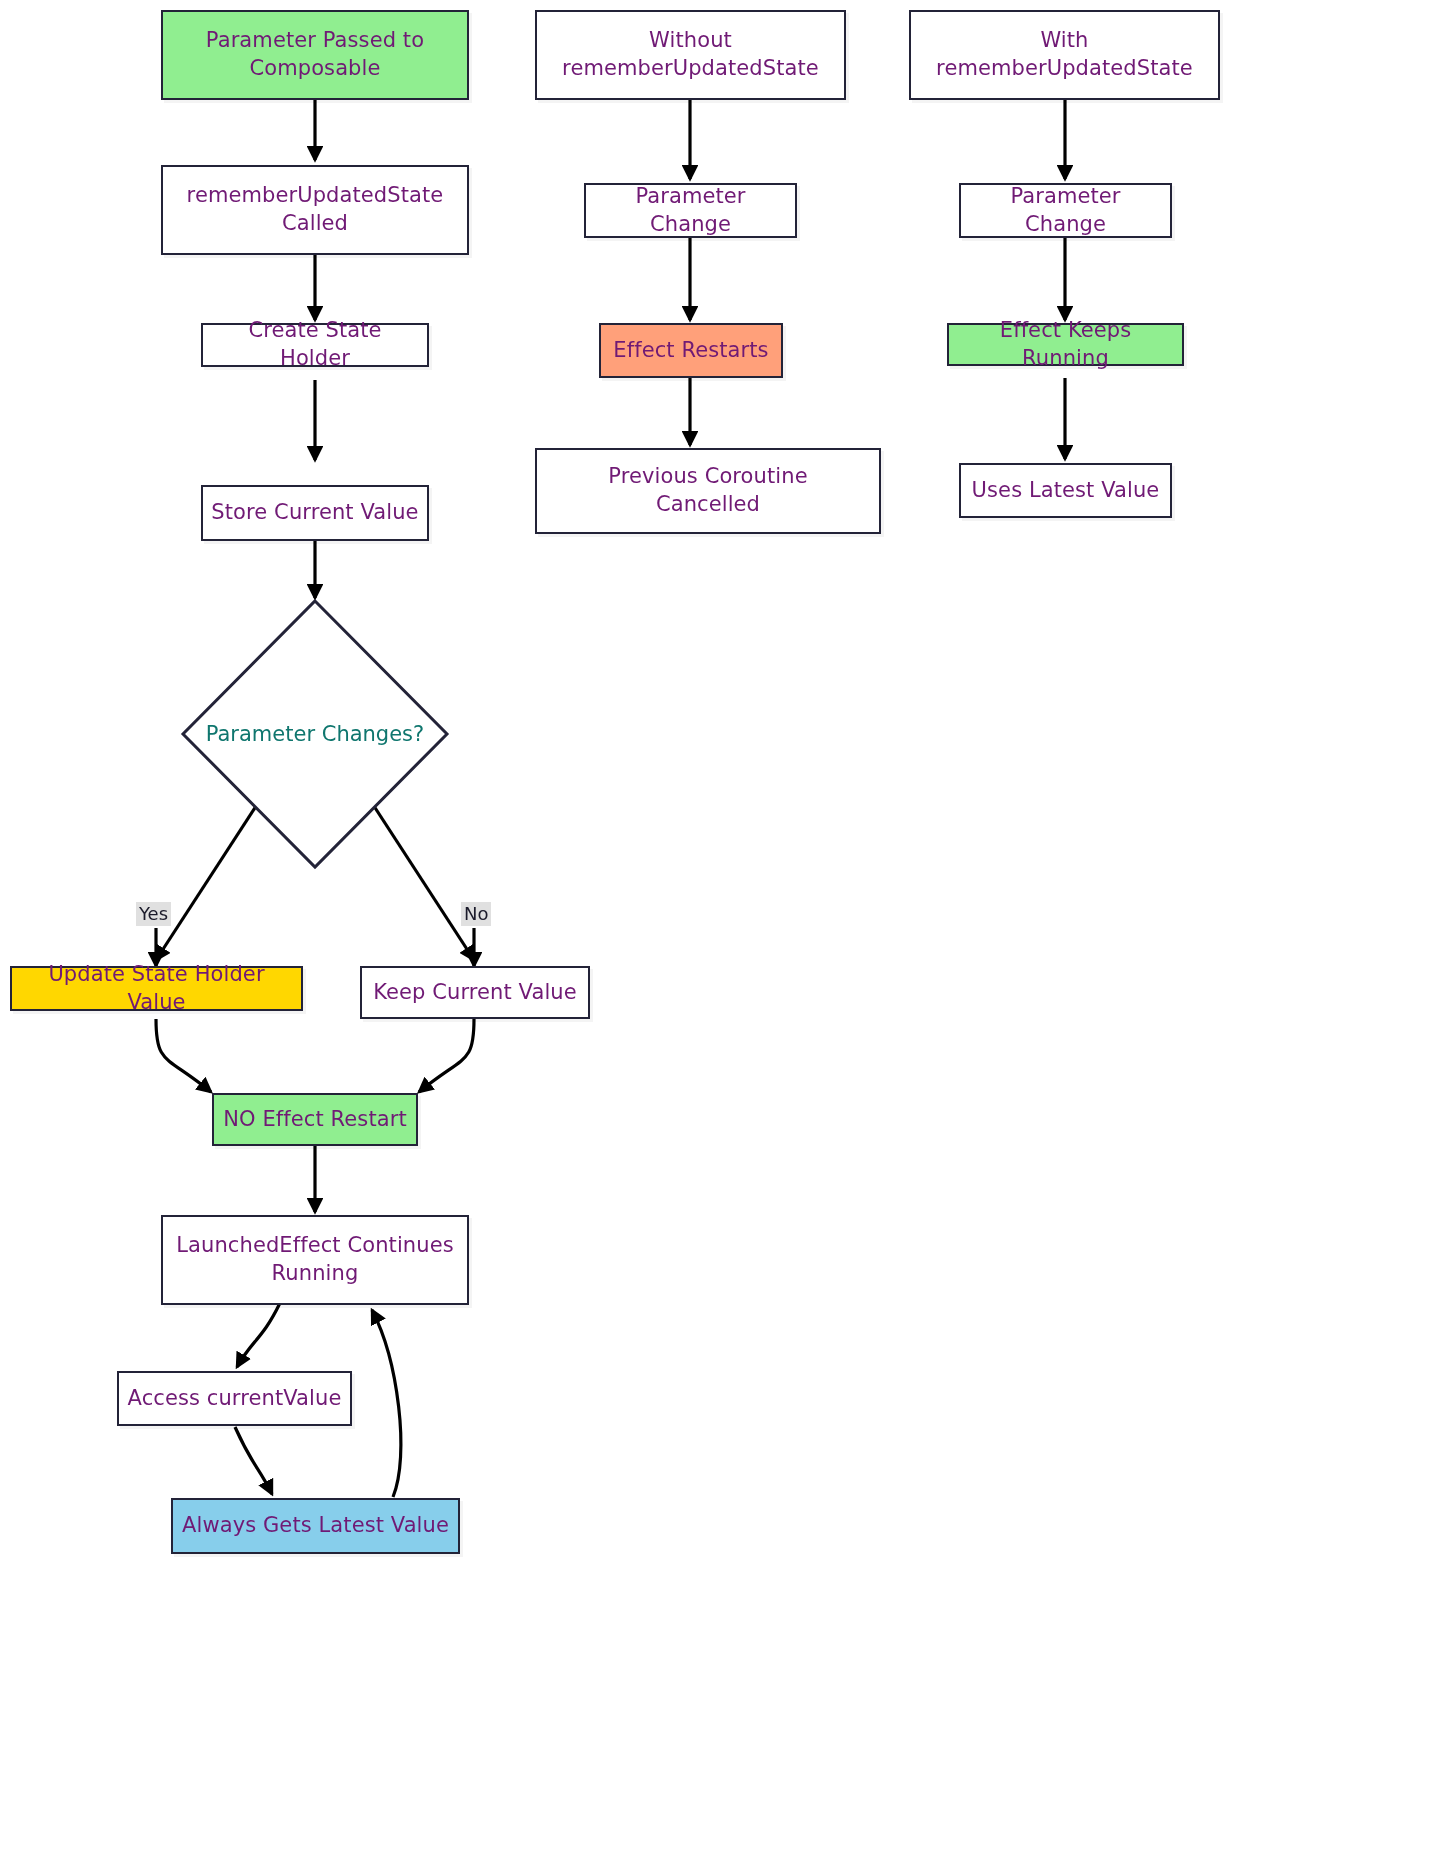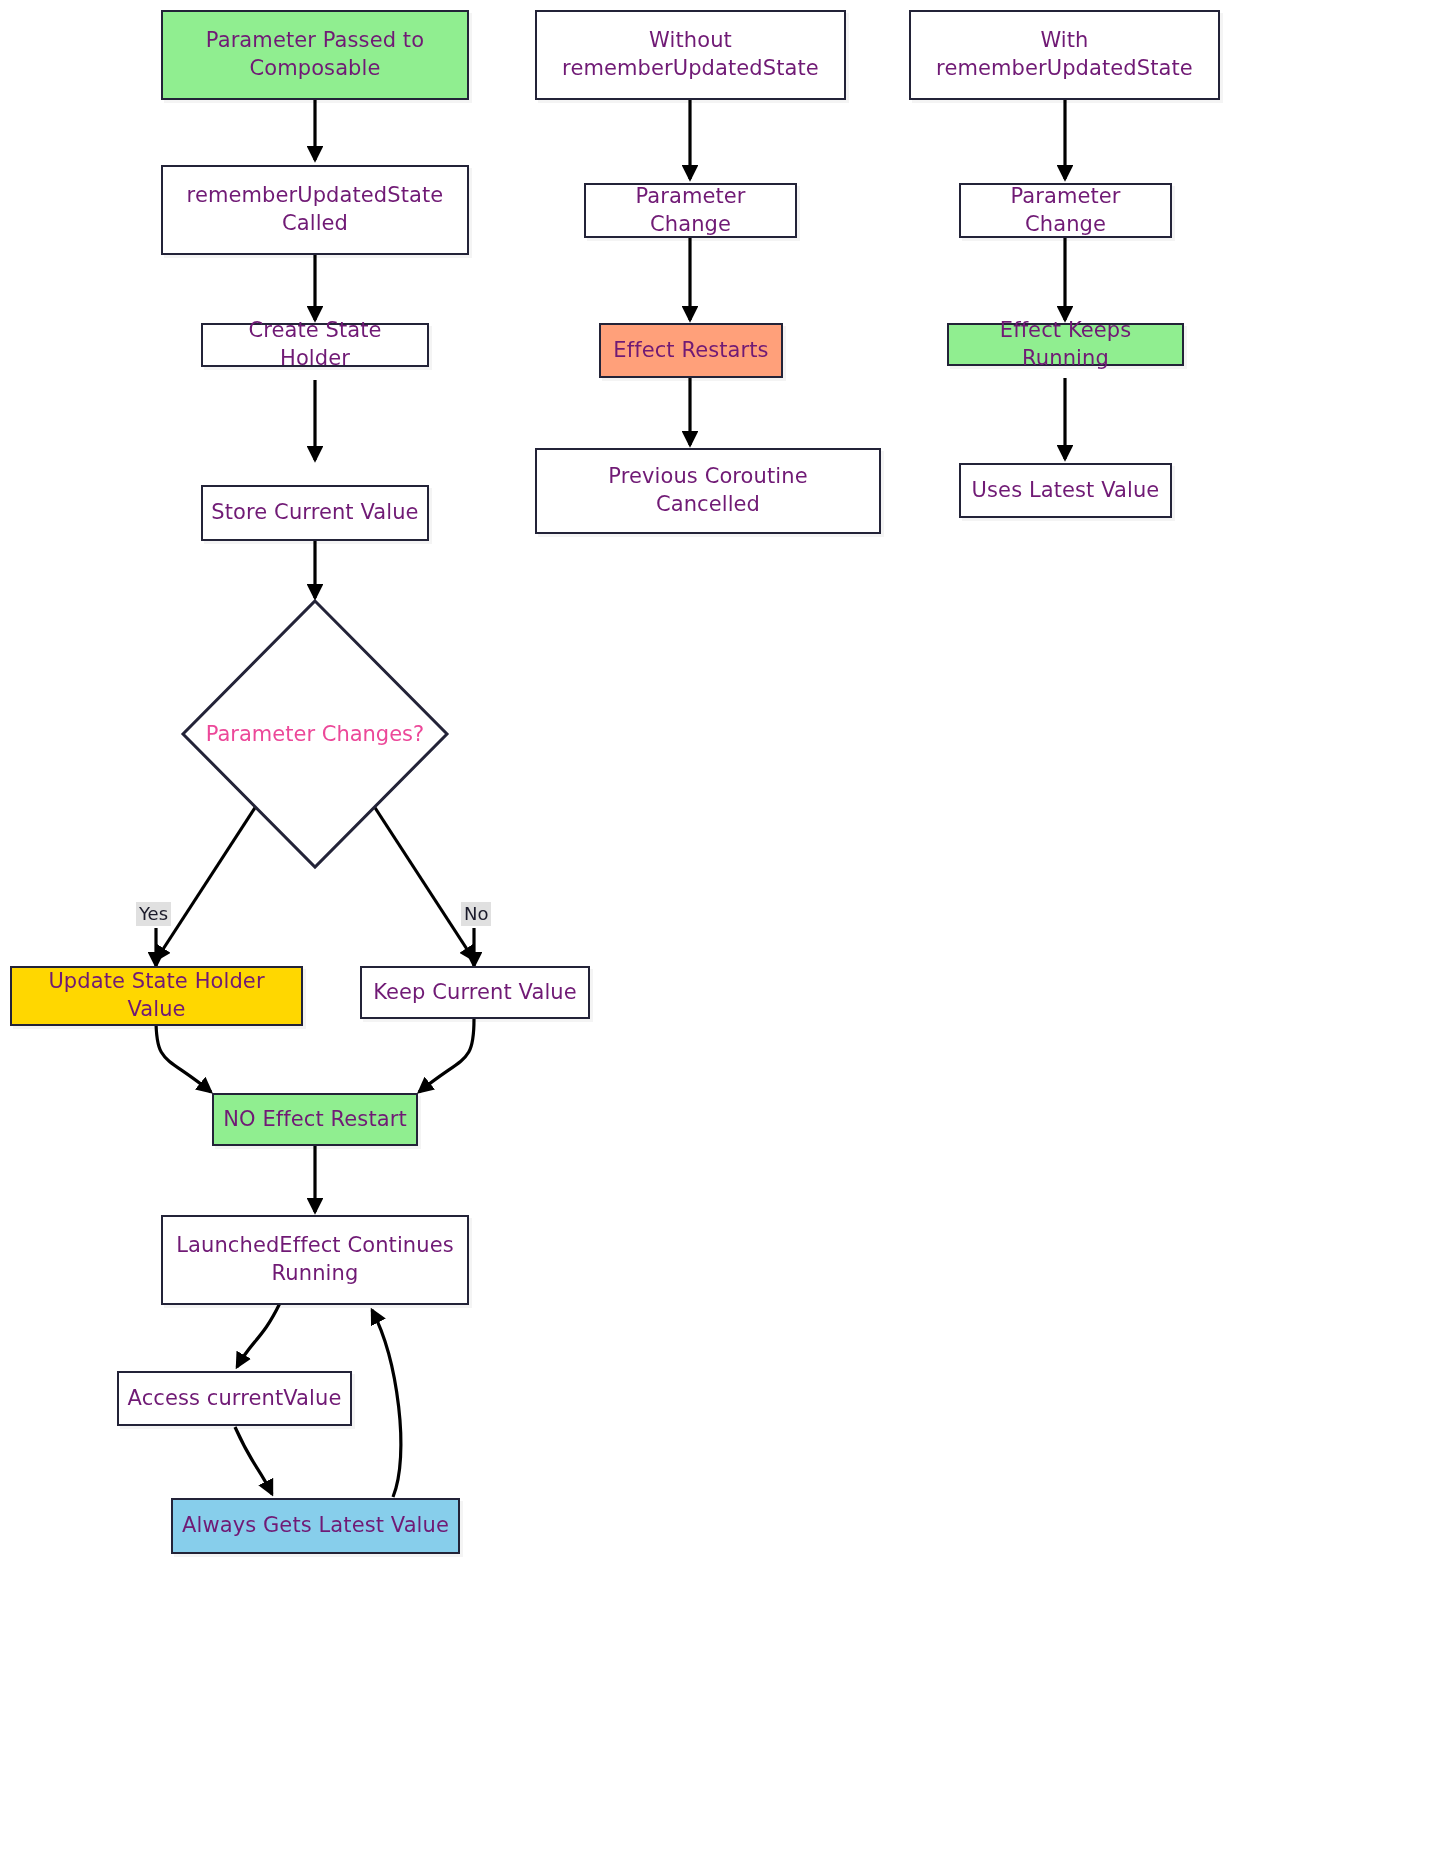--- a/index.html
+++ b/index.html
@@ -54,21 +54,21 @@
   }
   .diamond .dshape {
     position: absolute;
     left: 0; top: 0;
     width: 100%; height: 100%;
   }
   .diamond .dlabel {
     position: relative;
     z-index: 2;
     font-size: 21px;
-    color: #ec4899;
+    color: #0f766e;
     text-align: center;
     pointer-events: none;
   }
 
   .edge-label {
     position: absolute;
     background: #e0e0e0;
     color: #1b1b2b;
     font-size: 18px;
     line-height: 1.1;
@@ -129,21 +129,21 @@
     <svg class="dshape" viewBox="0 0 270 272" preserveAspectRatio="none" xmlns="http://www.w3.org/2000/svg">
       <polygon points="135,3 267,136 135,269 3,136" fill="#ffffff" stroke="#232338" stroke-width="3"></polygon>
     </svg>
     <span class="dlabel">Parameter Changes?</span>
   </div>
 
   <div class="edge-label" style="left:136px; top:902px;">Yes</div>
 
   <div class="edge-label" style="left:461px; top:902px;">No</div>
 
-  <div class="node yellow" style="left:10px; top:966px; width:293px; height:60px;">Update State Holder Value</div>
+  <div class="node yellow" style="left:10px; top:966px; width:293px; height:45px;">Update State Holder Value</div>
 
   <div class="node" style="left:360px; top:966px; width:230px; height:53px;">Keep Current Value</div>
 
   <div class="node green" style="left:212px; top:1093px; width:206px; height:53px;">NO Effect Restart</div>
 
   <div class="node" style="left:161px; top:1215px; width:308px; height:90px;">LaunchedEffect Continues
 Running</div>
 
   <div class="node" style="left:117px; top:1371px; width:235px; height:55px;">Access currentValue</div>
 

